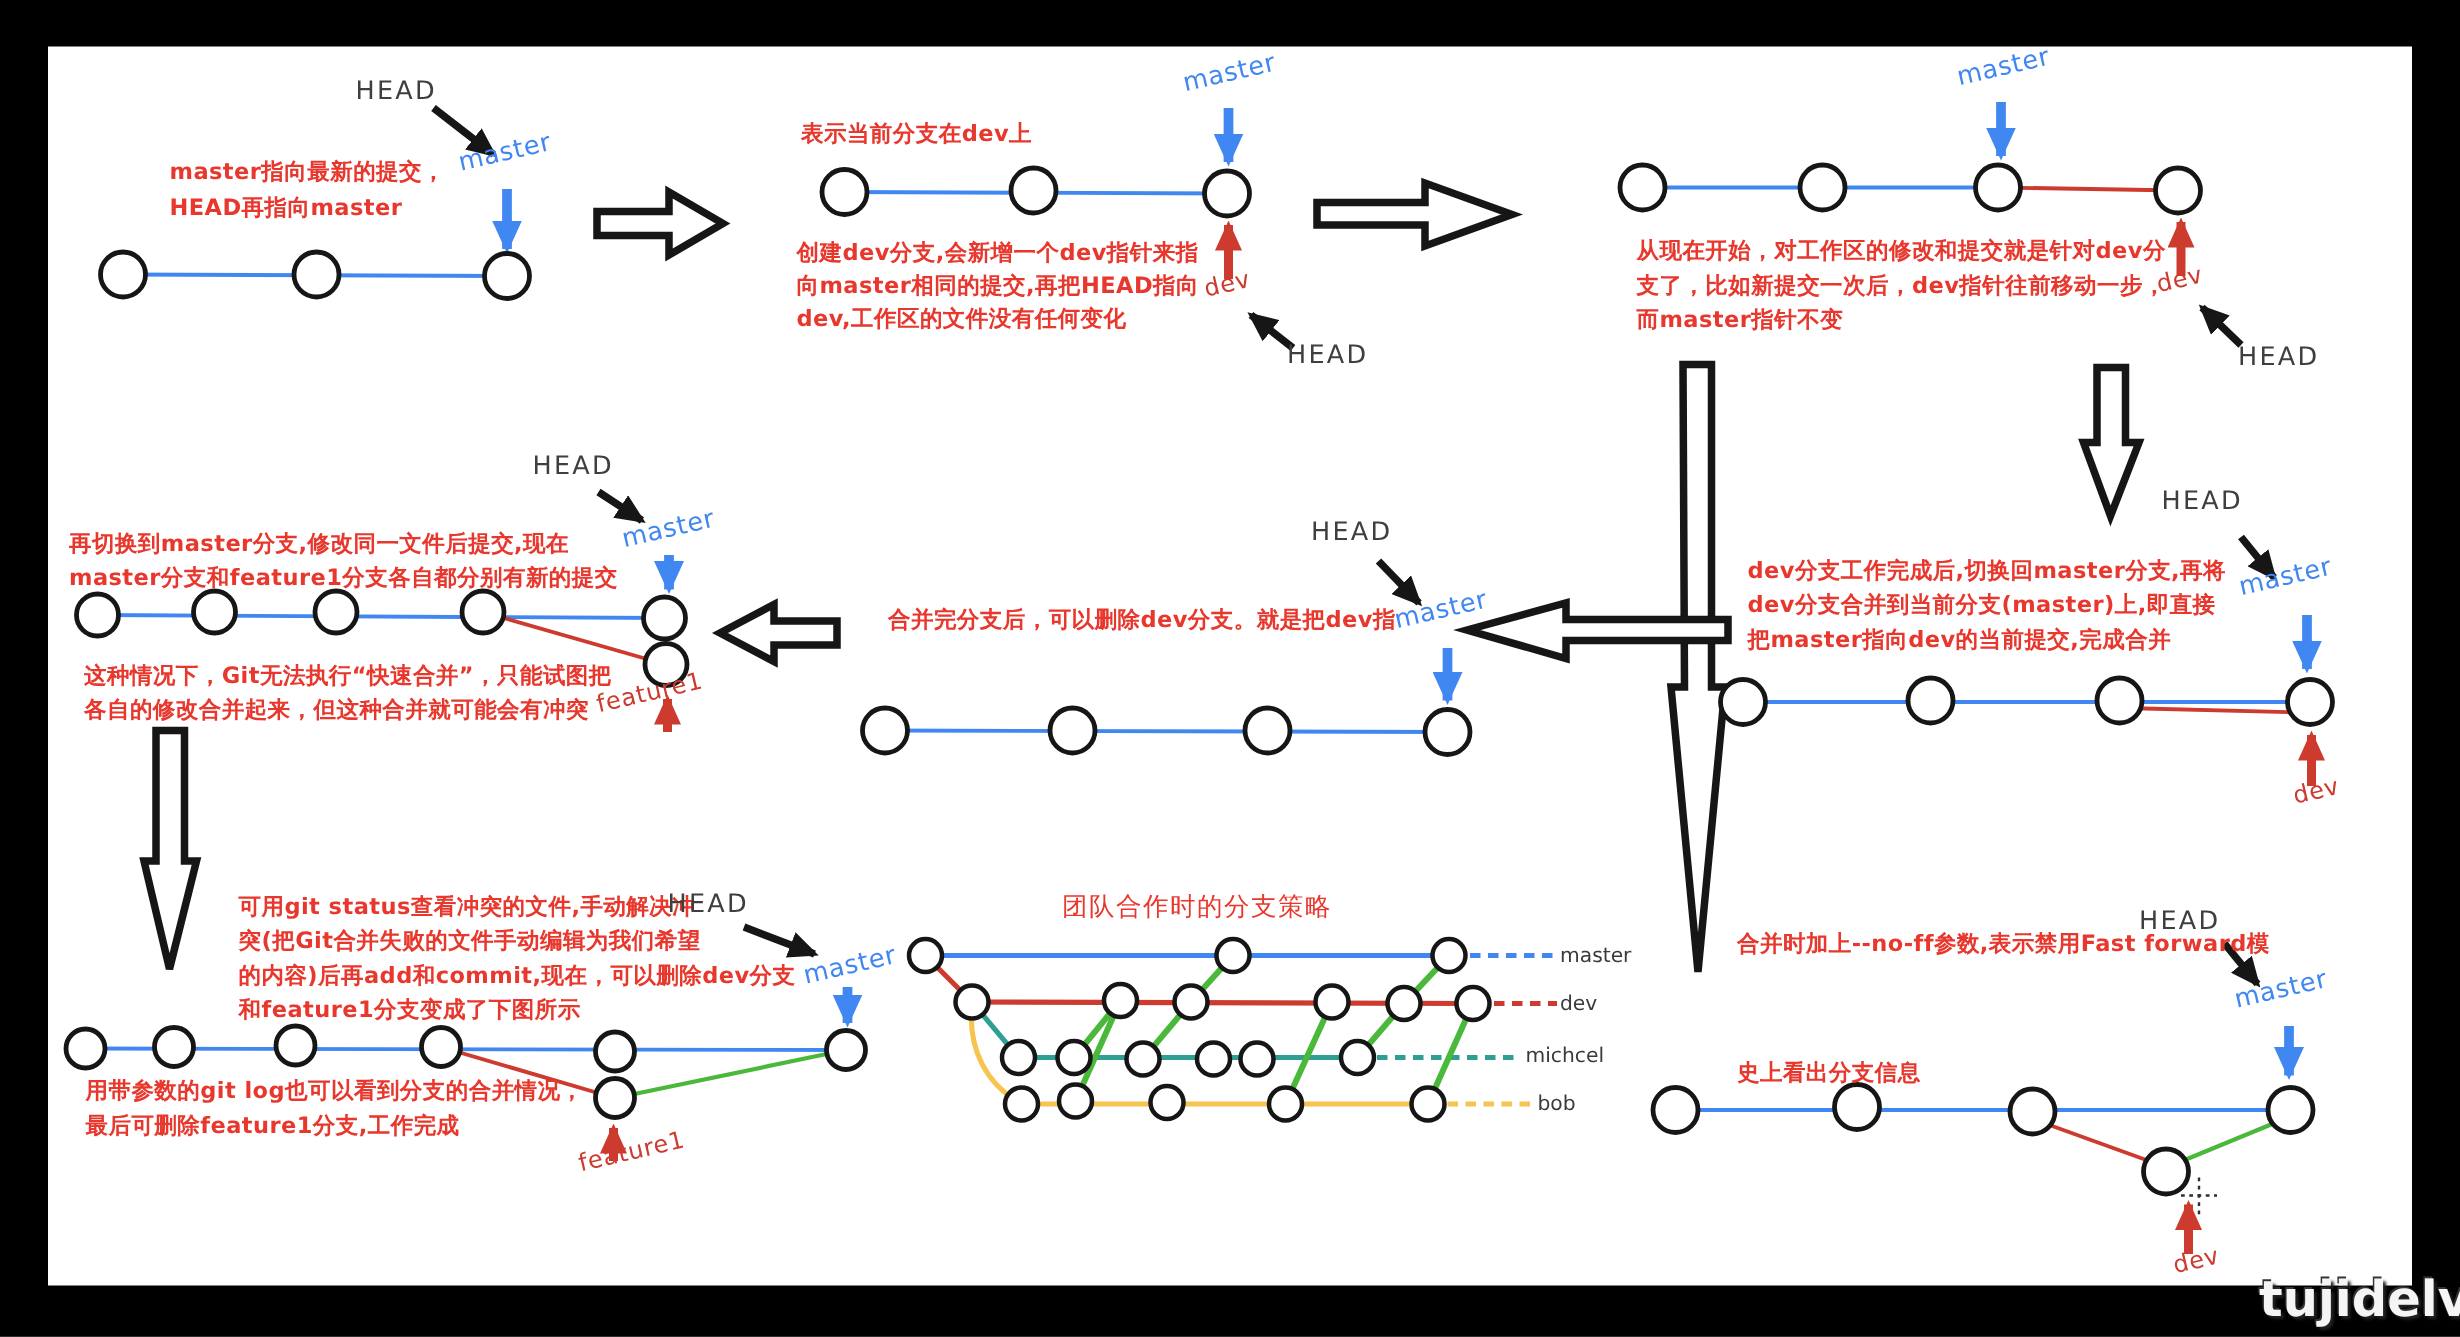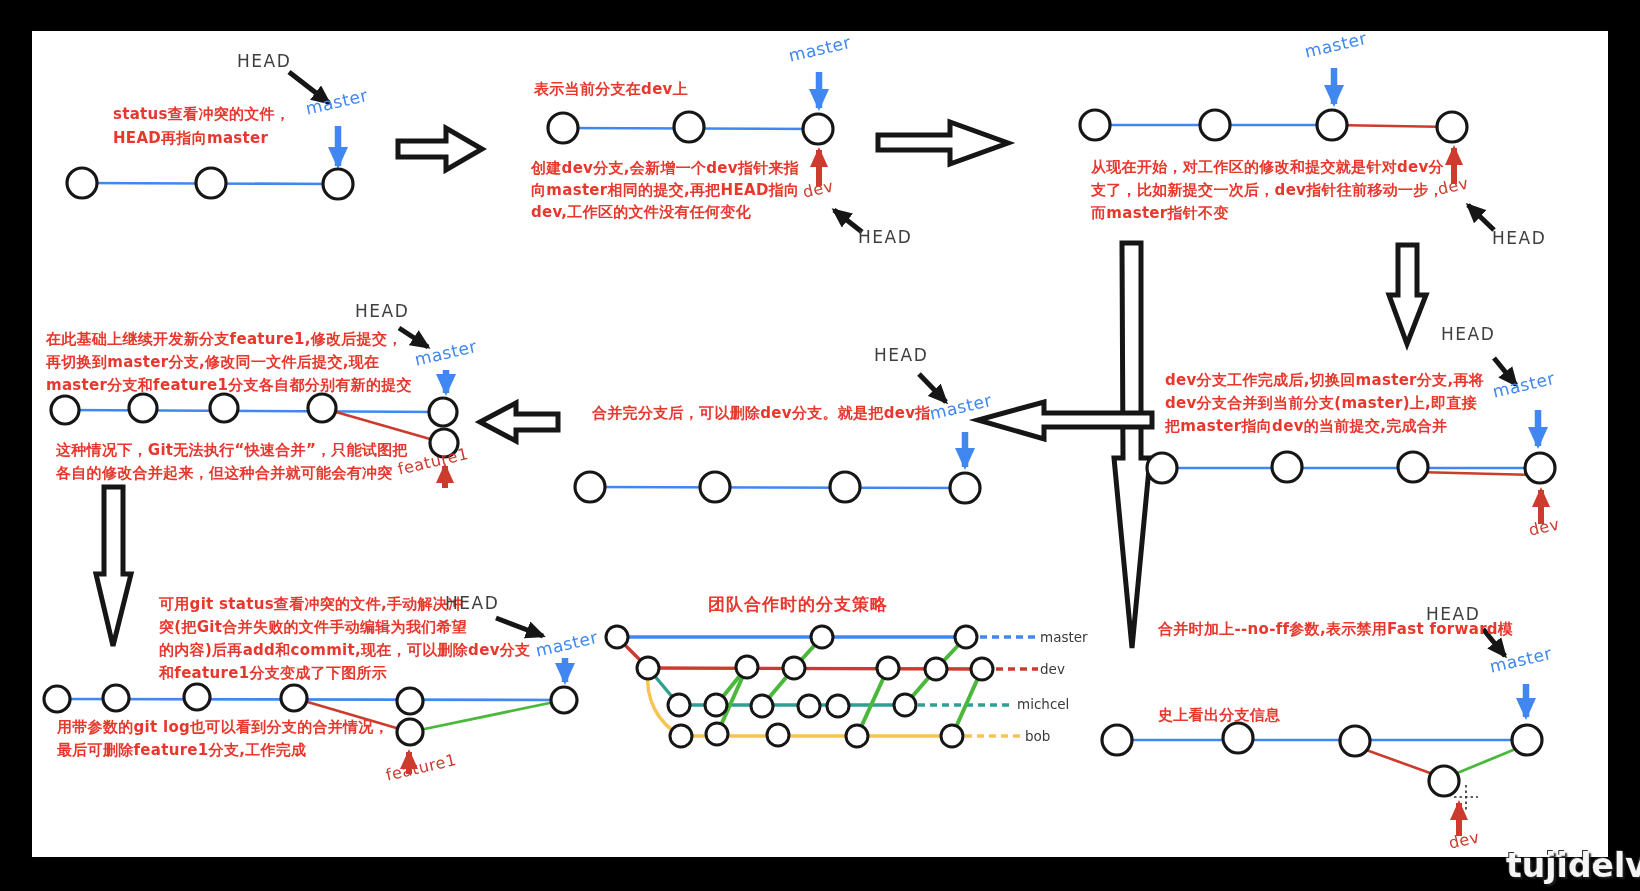--- a/index.html
+++ b/index.html
@@ -6,21 +6,21 @@
   #stage{position:relative;width:1640px;height:891px;background:#000;overflow:hidden;
          font-family:"DejaVu Sans",sans-serif;}
   #canvas{position:absolute;left:32px;top:31px;width:1576px;height:826px;background:#ffffff;}
   svg{position:absolute;left:0;top:0;z-index:1;}
   .lbl{position:absolute;z-index:2;white-space:nowrap;}
   .note{color:var(--red-note);font-weight:bold;font-size:15px;letter-spacing:.3px;}
   .head{color:var(--head-gray);font-size:17px;letter-spacing:1.5px;}
   .bmaster{color:var(--blue);font-size:17px;letter-spacing:.5px;}
   .bred{color:var(--red);font-size:16px;letter-spacing:.5px;}
   .rot{transform:rotate(-13deg);transform-origin:left center;}
-  .title{color:var(--red-note);font-weight:bold;font-size:17px;letter-spacing:1px;}
+  .title{color:var(--red-note);font-weight:normal;font-size:17px;letter-spacing:1px;}
   .tlabel{color:var(--team-label);font-size:13.5px;}
   .watermark{color:var(--watermark);font-weight:bold;font-size:33px;
              text-shadow:2px 2px 2px #222,-1px -1px 0 #333;}
   .ln-blue{stroke:var(--blue);stroke-width:2.6;fill:none;}
   .ln-red{stroke:var(--red);stroke-width:2.6;fill:none;}
   .ln-green{stroke:var(--green);stroke-width:2.8;fill:none;}
   .t-blue{stroke:var(--blue);stroke-width:3.4;fill:none;}
   .t-red{stroke:var(--red);stroke-width:3.4;fill:none;}
   .t-teal{stroke:var(--teal);stroke-width:3.4;fill:none;}
   .t-yellow{stroke:var(--yellow);stroke-width:3.4;fill:none;}
@@ -201,41 +201,40 @@
       <circle class="commit" cx="1527" cy="740" r="15"></circle>
       <circle class="commit" cx="1444" cy="781" r="15"></circle>
     </g>
 
     <g>
       <line class="cursor-ln" x1="1466" y1="785" x2="1466" y2="810"></line>
       <line class="cursor-ln" x1="1454" y1="797" x2="1478" y2="797"></line>
     </g>
   </svg>
 
-  <div class="lbl note" style="left:113px;top:105px">status查看冲突的文件，</div>
+  <div class="lbl note" style="left:113px;top:105px">master指向最新的提交，</div>
   <div class="lbl note" style="left:113px;top:129px">HEAD再指向master</div>
   <div class="lbl head" style="left:237px;top:51px">HEAD</div>
   <div class="lbl bmaster rot" style="left:306px;top:99px">master</div>
 
   <div class="lbl note" style="left:534px;top:80px">表示当前分支在dev上</div>
   <div class="lbl note" style="left:531px;top:159px">创建dev分支,会新增一个dev指针来指</div>
   <div class="lbl note" style="left:531px;top:181px">向master相同的提交,再把HEAD指向</div>
   <div class="lbl note" style="left:531px;top:203px">dev,工作区的文件没有任何变化</div>
   <div class="lbl bmaster rot" style="left:789px;top:46px">master</div>
   <div class="lbl bred rot" style="left:803px;top:183px">dev</div>
   <div class="lbl head" style="left:858px;top:227px">HEAD</div>
 
   <div class="lbl note" style="left:1091px;top:181px">支了，比如新提交一次后，dev指针往前移动一步，</div>
   <div class="lbl note" style="left:1091px;top:158px">从现在开始，对工作区的修改和提交就是针对dev分</div>
   <div class="lbl note" style="left:1091px;top:204px">而master指针不变</div>
   <div class="lbl bmaster rot" style="left:1305px;top:42px">master</div>
   <div class="lbl bred rot" style="left:1438px;top:180px">dev</div>
   <div class="lbl head" style="left:1492px;top:228px">HEAD</div>
 
-  <div class="lbl note" style="left:46px;top:330px">在此基础上继续开发新分支feature1,修改后提交，</div>
   <div class="lbl note" style="left:46px;top:353px">再切换到master分支,修改同一文件后提交,现在</div>
   <div class="lbl note" style="left:46px;top:376px">master分支和feature1分支各自都分别有新的提交</div>
   <div class="lbl note" style="left:56px;top:464px">各自的修改合并起来，但这种合并就可能会有冲突</div>
   <div class="lbl note" style="left:56px;top:441px">这种情况下，Git无法执行“快速合并”，只能试图把</div>
   <div class="lbl head" style="left:355px;top:301px">HEAD</div>
   <div class="lbl bmaster rot" style="left:415px;top:350px">master</div>
   <div class="lbl bred rot" style="left:398px;top:460px">feature1</div>
 
   <div class="lbl note" style="left:592px;top:404px">合并完分支后，可以删除dev分支。就是把dev指</div>
   <div class="lbl head" style="left:874px;top:345px">HEAD</div>

